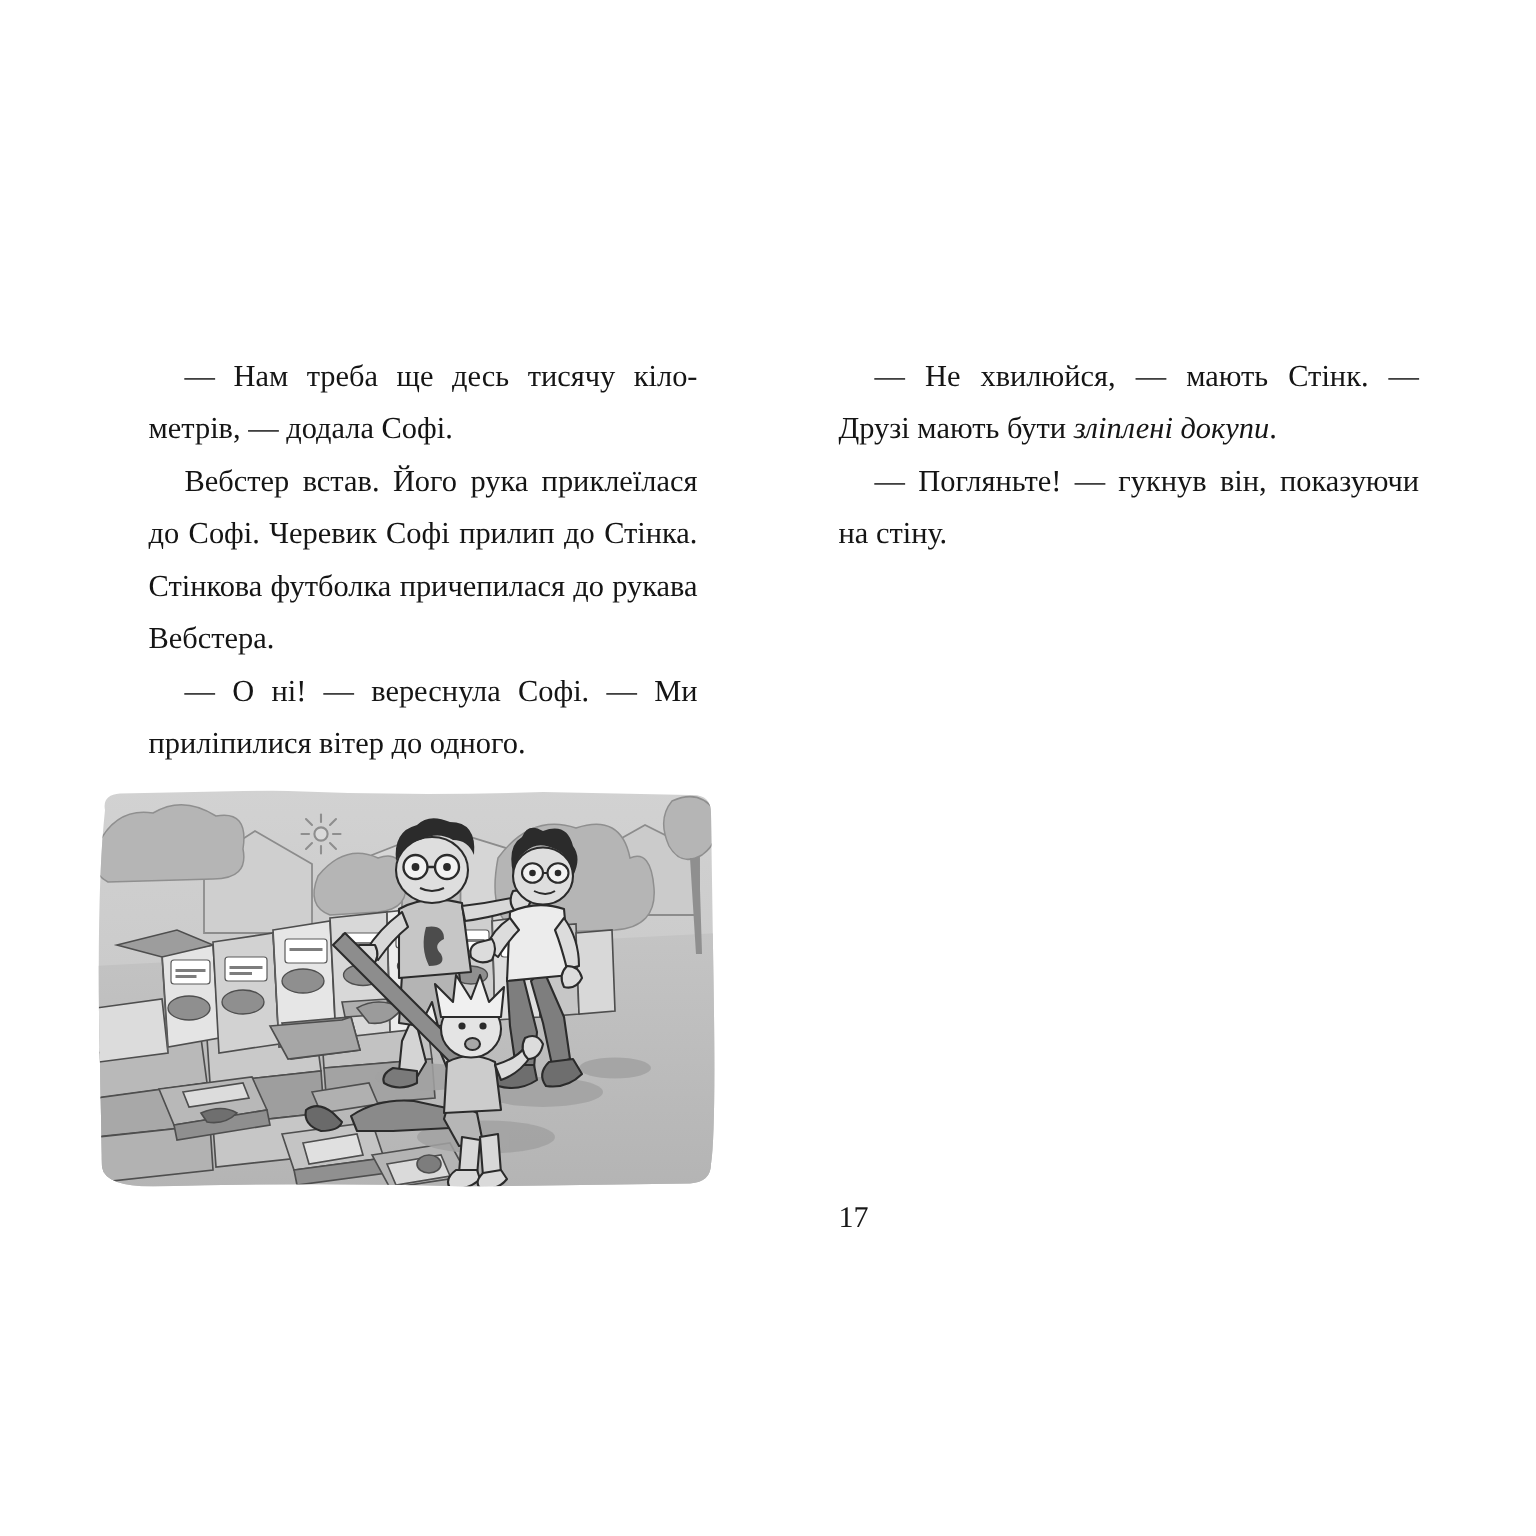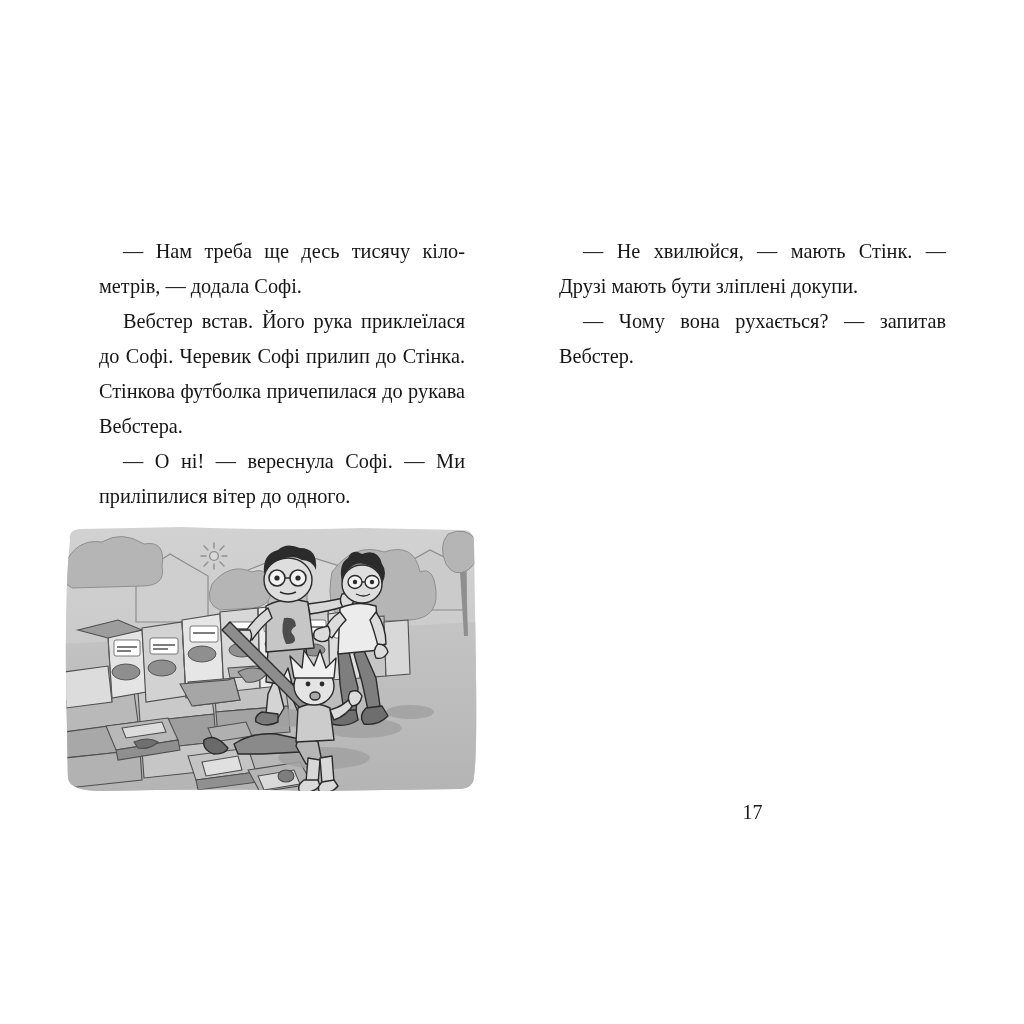--- a/index.html
+++ b/index.html
@@ -35,29 +35,28 @@
   }
   #col-left  { left: 99px;  width: 366px; }
   #col-right { left: 559px; width: 387px; }
 
   .para {
     margin: 0;
     text-indent: 24px;
     hyphens: manual;
   }
 
-  .ital { }
+  .ital { font-style: italic; }
 
   
   #folio {
     position: absolute;
     left: 559px;
     width: 387px;
     top: 798px;
-    text-align: center;
     font-size: 20px;
     line-height: 28px;
     color: #181818;
   }
 
   
   #illustration {
     position: absolute;
     left: 62px;
     top: 526px;
@@ -289,18 +288,18 @@
           <circle cx="246" cy="158" r="2.4" fill="#2b2b2b" stroke="none"></circle>
           <circle cx="260" cy="158" r="2.4" fill="#2b2b2b" stroke="none"></circle>
           <ellipse cx="253" cy="170" rx="5" ry="4" fill="#a8a8a8"></ellipse>
         </g>
       </g>
     </svg>
   </div>
 
   <div id="col-right" class="column">
       <p class="para"><span>— Не хвилюйся, — мають Стінк. — Друзі мають бути </span><span class="ital">зліплені докупи</span><span>.</span></p>
-      <p class="para"><span>— Чому вона </span><span class="ital">рухається</span><span>? — запитав Вебстер.</span></p>
+      <p class="para"><span>— Погляньте! — гукнув він, показу­ючи на стіну.</span></p>
     </div>
 
   <div id="folio">17</div>
 
 </div>
 
 </body></html>

